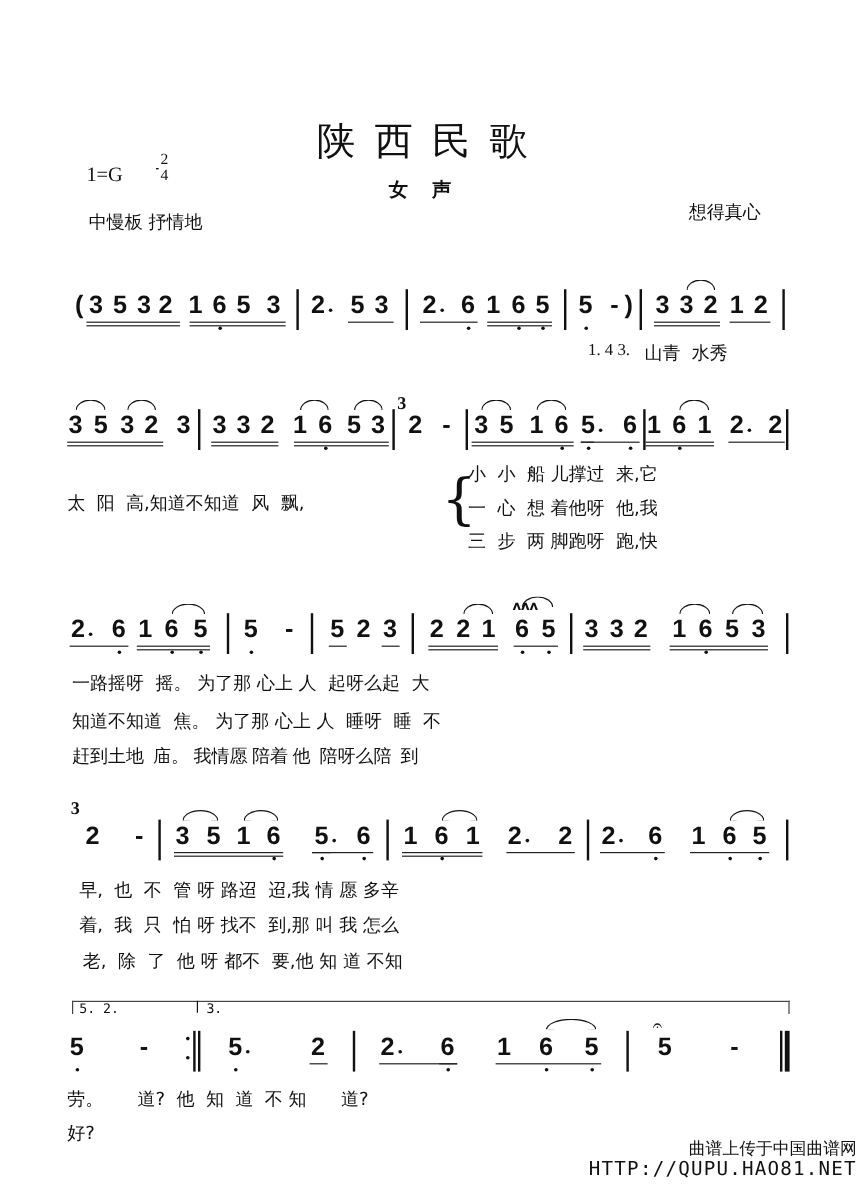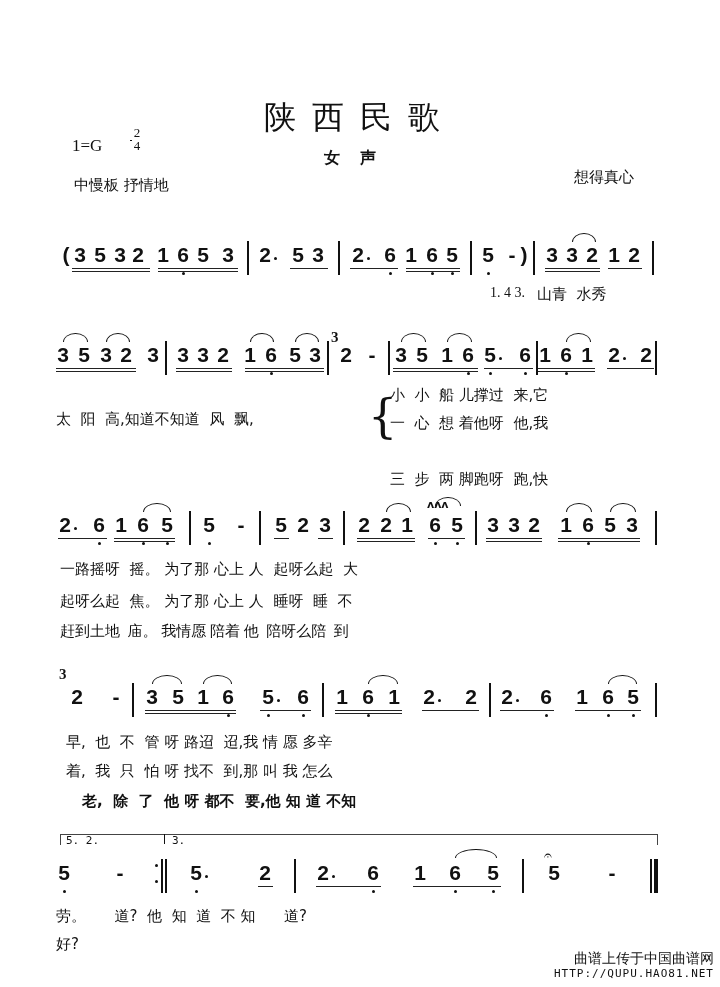--- a/index.html
+++ b/index.html
@@ -19,21 +19,21 @@
           width: 14px; text-align: center; line-height: 24px; }
   .dotb { position: absolute; width: 3px; height: 3px; background: #111; border-radius: 50%; }
   .ul { position: absolute; border-top: 1.5px solid #222; height: 0; }
   .bar { position: absolute; width: 2px; background: #111; }
   .slur { position: absolute; border: 1.5px solid #111; border-bottom: none; border-radius: 50% 50% 0 0 / 100% 100% 0 0; height: 8px; }
   .lyric { position: absolute; font-size: 15px; line-height: 18px; white-space: pre; }
   .small { position: absolute; font-family: "Liberation Serif", serif; font-size: 13px; }
   .brace { position: absolute; font-family: "DejaVu Serif", serif; }
   .volta { position: absolute; border-top: 1px solid #444; }
   .watermark { right: 6px; top: 950px; text-align: right; font-size: 14px; line-height: 16px; }
-  .watermark .url { font-family: "DejaVu Sans Mono", monospace; font-size: 11px; letter-spacing: 1px; text-align: right; }
+  .watermark .url { font-family: "DejaVu Sans Mono", monospace; font-size: 16px; letter-spacing: 1px; text-align: right; }
 </style>
 </head>
 <body>
 
 <div class="abs title">陕西民歌</div>
 <div class="abs subtitle">女声</div>
 <div class="abs key">1=G</div>
 <div class="abs ts">
   <span>2</span>
   <span class="bar"></span>
@@ -149,21 +149,21 @@
     <div class="ul" style="left: 538px; width: 57px; top: 371px;"></div>
     <div class="note" style="left: 607px; top: 343px;">2</div>
     <div class="dotb" style="left: 623px; top: 357px;"></div>
     <div class="note" style="left: 639px; top: 343px;">2</div>
     <div class="ul" style="left: 607px; width: 47px; top: 368px;"></div>
     <div class="bar" style="left: 655px; top: 341px; height: 34px;"></div>
     <div class="lyric" style="left: 56px; top: 410px;">太  阳  高,知道不知道  风  飘,</div>
     <div class="brace" style="left: 368px; top: 390px; font-size: 46px; line-height: 52px;">{</div>
     <div class="lyric" style="left: 390px; top: 386px;">小  小  船 儿撑过  来,它</div>
     <div class="lyric" style="left: 390px; top: 414px;">一  心  想 着他呀  他,我</div>
-    <div class="lyric" style="left: 390px; top: 442px; margin-top: 28px;">三  步  两 脚跑呀  跑,快</div>
+    <div class="lyric" style="left: 390px; top: 442px;">三  步  两 脚跑呀  跑,快</div>
     <div class="note" style="left: 58px; top: 513px;">2</div>
     <div class="dotb" style="left: 74px; top: 527px;"></div>
     <div class="note" style="left: 92px; top: 513px;">6</div>
     <div class="dotb" style="left: 98px; top: 542px;"></div>
     <div class="ul" style="left: 58px; width: 49px; top: 538px;"></div>
     <div class="note" style="left: 114px; top: 513px;">1</div>
     <div class="note" style="left: 136px; top: 513px;">6</div>
     <div class="dotb" style="left: 142px; top: 542px;"></div>
     <div class="note" style="left: 160px; top: 513px;">5</div>
     <div class="dotb" style="left: 166px; top: 542px;"></div>
@@ -204,21 +204,21 @@
     <div class="note" style="left: 581px; top: 513px;">6</div>
     <div class="dotb" style="left: 587px; top: 542px;"></div>
     <div class="note" style="left: 603px; top: 513px;">5</div>
     <div class="note" style="left: 625px; top: 513px;">3</div>
     <div class="slur" style="left: 566px; width: 24px; top: 503px;"></div>
     <div class="slur" style="left: 610px; width: 24px; top: 503px;"></div>
     <div class="ul" style="left: 558px; width: 82px; top: 538px;"></div>
     <div class="ul" style="left: 558px; width: 82px; top: 541px;"></div>
     <div class="bar" style="left: 655px; top: 511px; height: 34px;"></div>
     <div class="lyric" style="left: 60px; top: 560px;">一路摇呀  摇。 为了那 心上 人  起呀么起  大</div>
-    <div class="lyric" style="left: 60px; top: 592px;">起呀么起  焦。 为了那 心上 人  睡呀  睡  不</div>
+    <div class="lyric" style="left: 60px; top: 592px;">知道不知道  焦。 为了那 心上 人  睡呀  睡  不</div>
     <div class="lyric" style="left: 60px; top: 622px; font-family: Liberation Serif, serif;">赶到土地  庙。 我情愿 陪着 他  陪呀么陪  到</div>
     <div class="small" style="left: 59px; top: 666px; font-size: 15px; font-weight: bold;">3</div>
     <div class="note" style="left: 70px; top: 685px;">2</div>
     <div class="note" style="left: 109px; top: 685px;">-</div>
     <div class="bar" style="left: 132px; top: 683px; height: 34px;"></div>
     <div class="note" style="left: 145px; top: 685px;">3</div>
     <div class="note" style="left: 171px; top: 685px;">5</div>
     <div class="note" style="left: 196px; top: 685px;">1</div>
     <div class="note" style="left: 221px; top: 685px;">6</div>
     <div class="dotb" style="left: 227px; top: 714px;"></div>
@@ -254,21 +254,21 @@
     <div class="note" style="left: 575px; top: 685px;">1</div>
     <div class="note" style="left: 601px; top: 685px;">6</div>
     <div class="dotb" style="left: 607px; top: 714px;"></div>
     <div class="note" style="left: 626px; top: 685px;">5</div>
     <div class="dotb" style="left: 632px; top: 714px;"></div>
     <div class="slur" style="left: 608px; width: 27px; top: 675px;"></div>
     <div class="ul" style="left: 575px; width: 66px; top: 710px;"></div>
     <div class="bar" style="left: 655px; top: 683px; height: 34px;"></div>
     <div class="lyric" style="left: 66px; top: 733px;">早,  也  不  管 呀 路迢  迢,我 情 愿 多辛</div>
     <div class="lyric" style="left: 66px; top: 762px;">着,  我  只  怕 呀 找不  到,那 叫 我 怎么</div>
-    <div class="lyric" style="left: 82px; top: 792px; font-weight: bold;">老,  除  了  他 呀 都不  要,他 知 道 不知</div>
+    <div class="lyric" style="left: 69px; top: 792px;">老,  除  了  他 呀 都不  要,他 知 道 不知</div>
     <div class="volta" style="left: 60px; width: 596px; top: 834px; height: 10px; border-left: 1px solid rgb(68, 68, 68); border-right: 1px solid rgb(68, 68, 68);"></div>
     <div class="small" style="left: 66px; top: 834px; font-family: &quot;DejaVu Sans Mono&quot;, monospace; font-size: 11px;">5. 2.</div>
     <div class="bar" style="left: 164px; top: 834px; height: 10px; width: 1px;"></div>
     <div class="small" style="left: 172px; top: 834px; font-family: &quot;DejaVu Sans Mono&quot;, monospace; font-size: 11px;">3.</div>
     <div class="note" style="left: 57px; top: 861px;">5</div>
     <div class="dotb" style="left: 63px; top: 890px;"></div>
     <div class="note" style="left: 113px; top: 861px;">-</div>
     <div class="dotb" style="left: 155px; top: 864px;"></div>
     <div class="dotb" style="left: 155px; top: 880px;"></div>
     <div class="bar" style="left: 161px; top: 859px; height: 34px;"></div>

